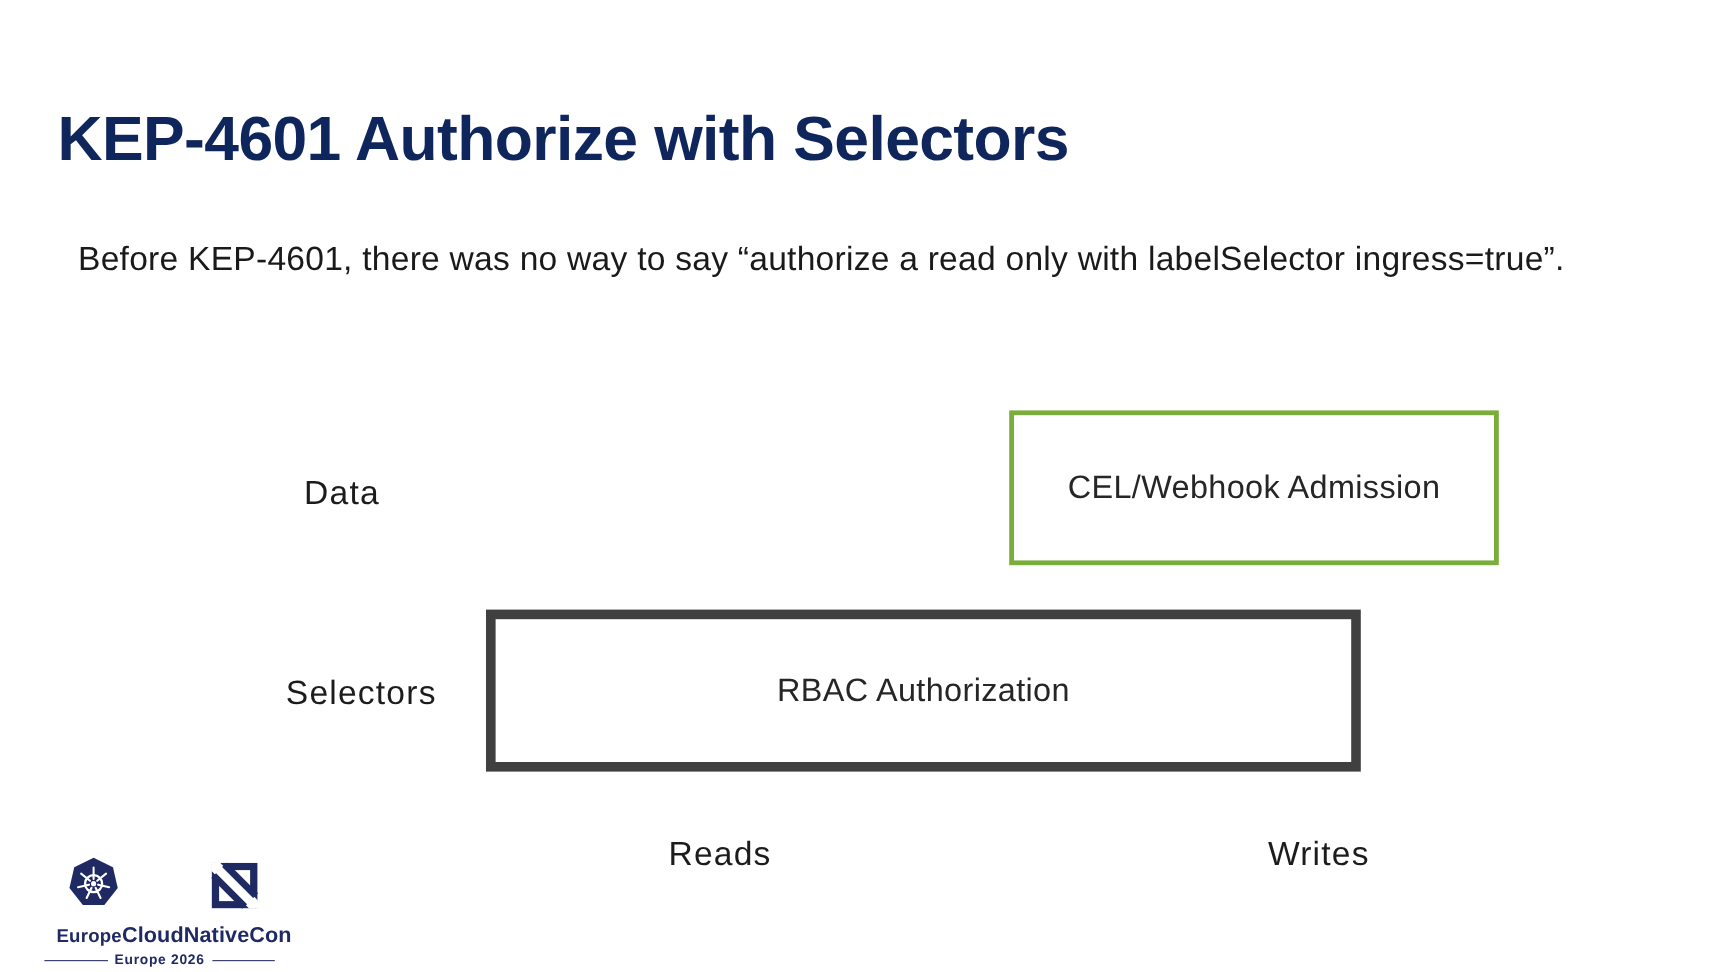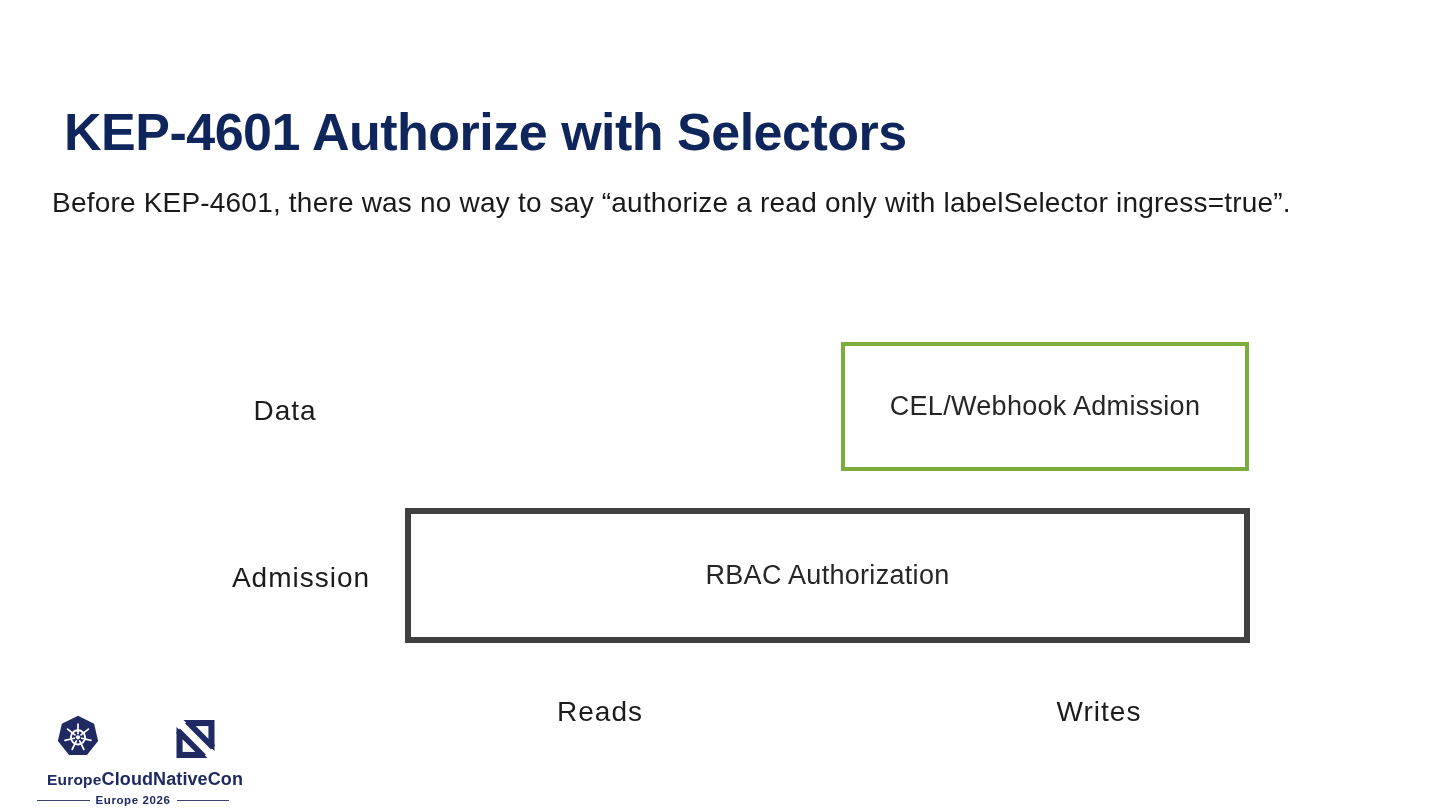--- a/index.html
+++ b/index.html
@@ -4,41 +4,41 @@
 <style>
   html,body{margin:0;padding:0;background:#e8e8e8;}
   .slide{
     position:relative;
     width:1440px;height:810px;
     background:#ffffff;
     overflow:hidden;
     font-family:"Liberation Sans", sans-serif;
   }
   .slide-title{
-    position:absolute;left:48px;top:86px;margin:16px;
+    position:absolute;left:48px;top:86px;margin:0;
     font-size:52px;font-weight:bold;letter-spacing:-0.5px;
     color:#0f265c;white-space:nowrap;
   }
   .slide-subtitle{
-    position:absolute;left:48px;top:183px;margin:4px;
+    position:absolute;left:48px;top:183px;margin:17px;
     font-size:28px;color:#1a1a1a;white-space:nowrap;letter-spacing:0.2px;
   }
   .axis-label{
     position:absolute;transform:translate(-50%,-50%);
     font-size:28px;font-weight:300;color:#1c1c1c;
     letter-spacing:1px;white-space:nowrap;
   }
   .dbox{
     position:absolute;box-sizing:border-box;background:#ffffff;
     display:flex;align-items:center;justify-content:center;
     font-size:27px;font-weight:300;color:#262626;letter-spacing:0.3px;
     white-space:nowrap;
   }
   .dbox-green{left:841px;top:342px;width:408px;height:129px;border:4px solid #7aad3b;}
-  .dbox-blue{left:405px;top:508px;width:845px;height:135px;border:6px solid #404040;}
+  .dbox-blue{left:405px;top:508px;width:729px;height:135px;border:8px solid #404040;}
   .lbl-data{left:285px;top:411px;}
   .lbl-metadata{left:301px;top:578px;}
   .lbl-reads{left:600px;top:712px;}
   .lbl-writes{left:1099px;top:712px;}
   .footer{position:absolute;left:37px;top:718px;width:192px;}
   .footer-icons{display:flex;justify-content:space-between;align-items:flex-end;padding:0 14px 0 18px;height:44px;}
   .footer-names{display:flex;justify-content:space-between;align-items:baseline;margin-top:7px;padding:0 2px 0 10px;}
   .brand-name{color:#1f2a63;font-weight:bold;}
   .kubecon-name{font-size:15.5px;letter-spacing:0.2px;}
   .cncf-name{font-size:18px;letter-spacing:0.1px;}
@@ -50,21 +50,21 @@
 <body>
 
 <div class="slide">
 
   <h1 class="slide-title">KEP-4601 Authorize with Selectors</h1>
 
   <p class="slide-subtitle">Before KEP-4601, there was no way to say “authorize a read only with labelSelector ingress=true”.</p>
 
   <div>
     <div class="axis-label lbl-data">Data</div>
-    <div class="axis-label lbl-metadata">Admission</div>
+    <div class="axis-label lbl-metadata">Selectors</div>
 
     <div class="dbox dbox-green">
       <span>CEL/Webhook Admission</span>
     </div>
 
     <div class="dbox dbox-blue">
       <span>RBAC Authorization</span>
     </div>
 
     <div class="axis-label lbl-reads">Reads</div>

